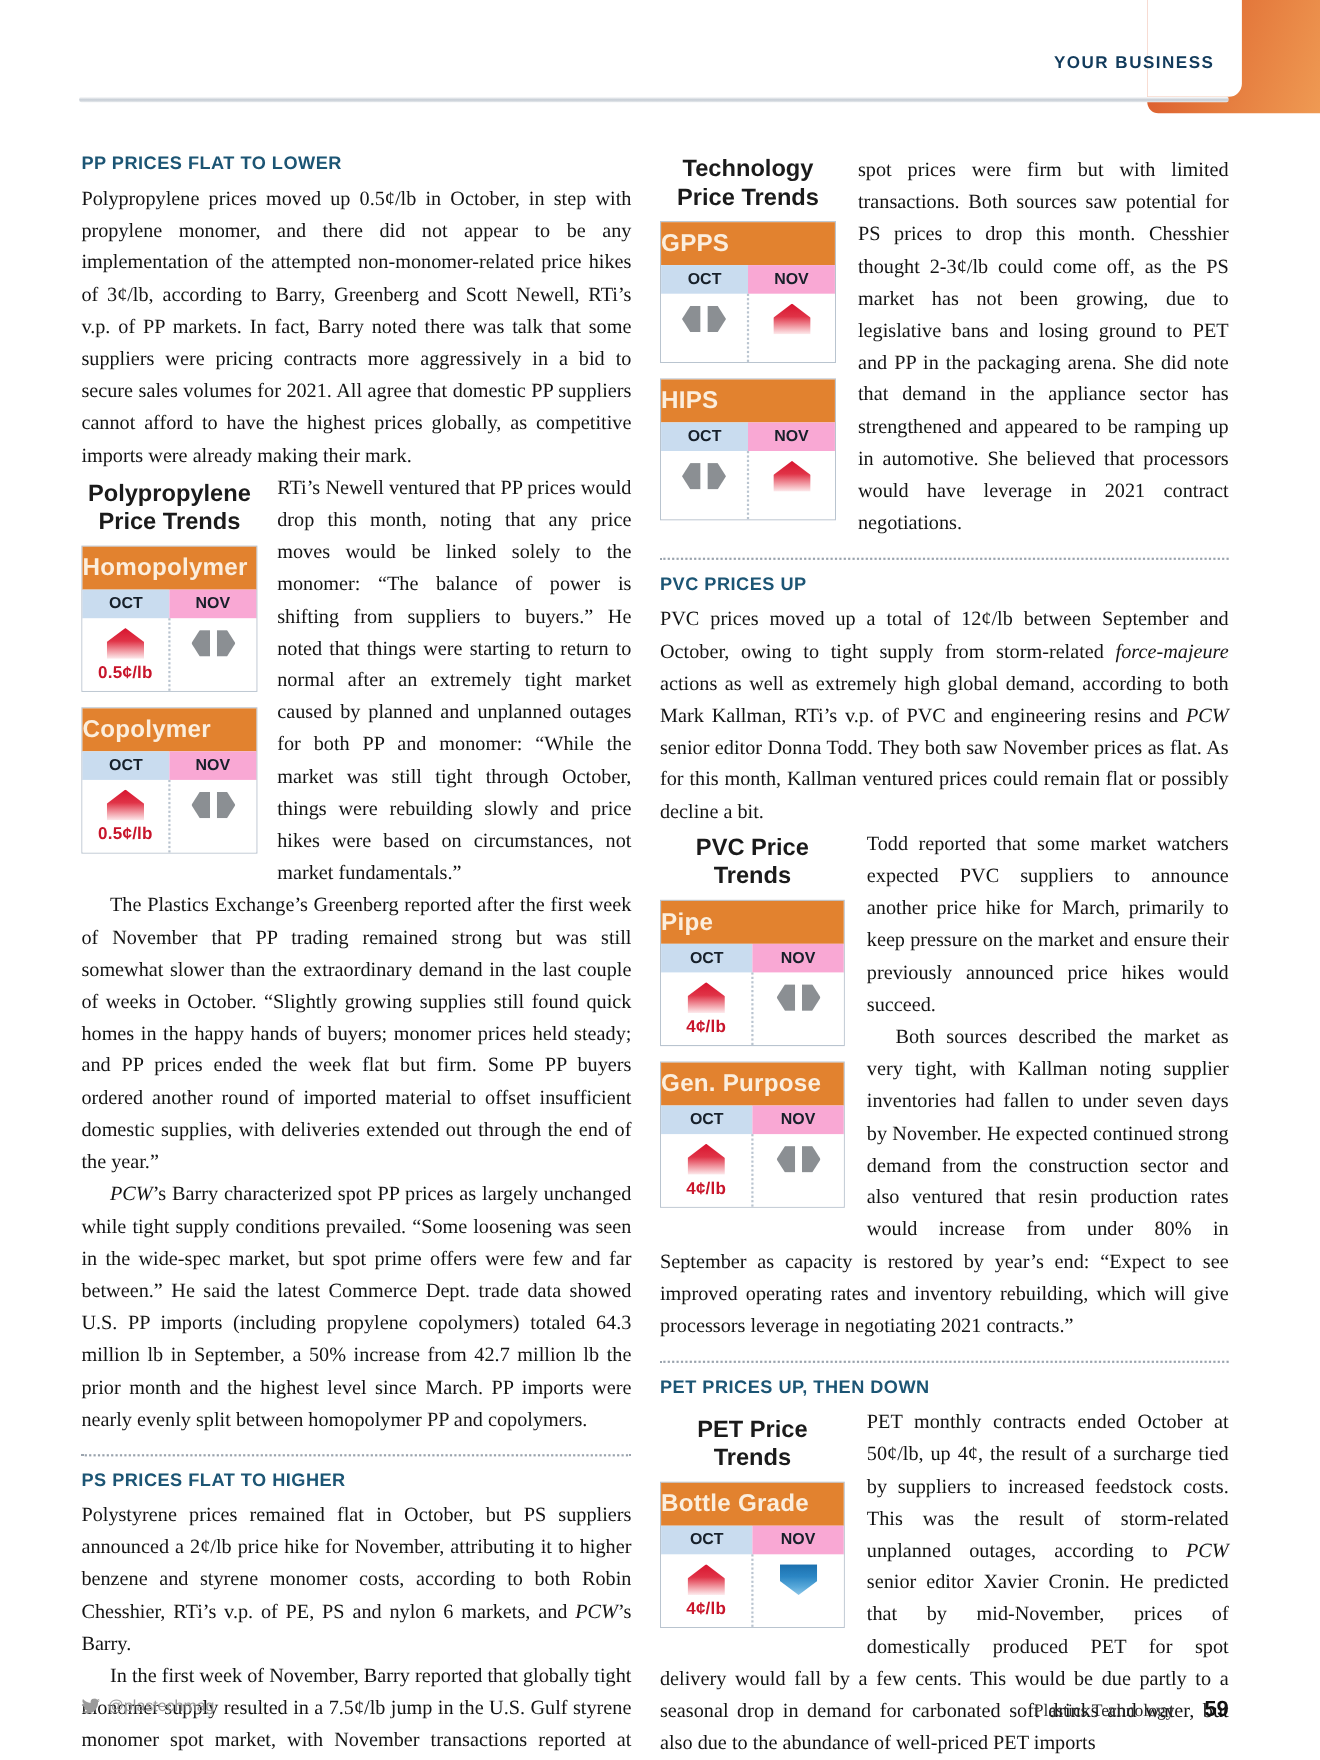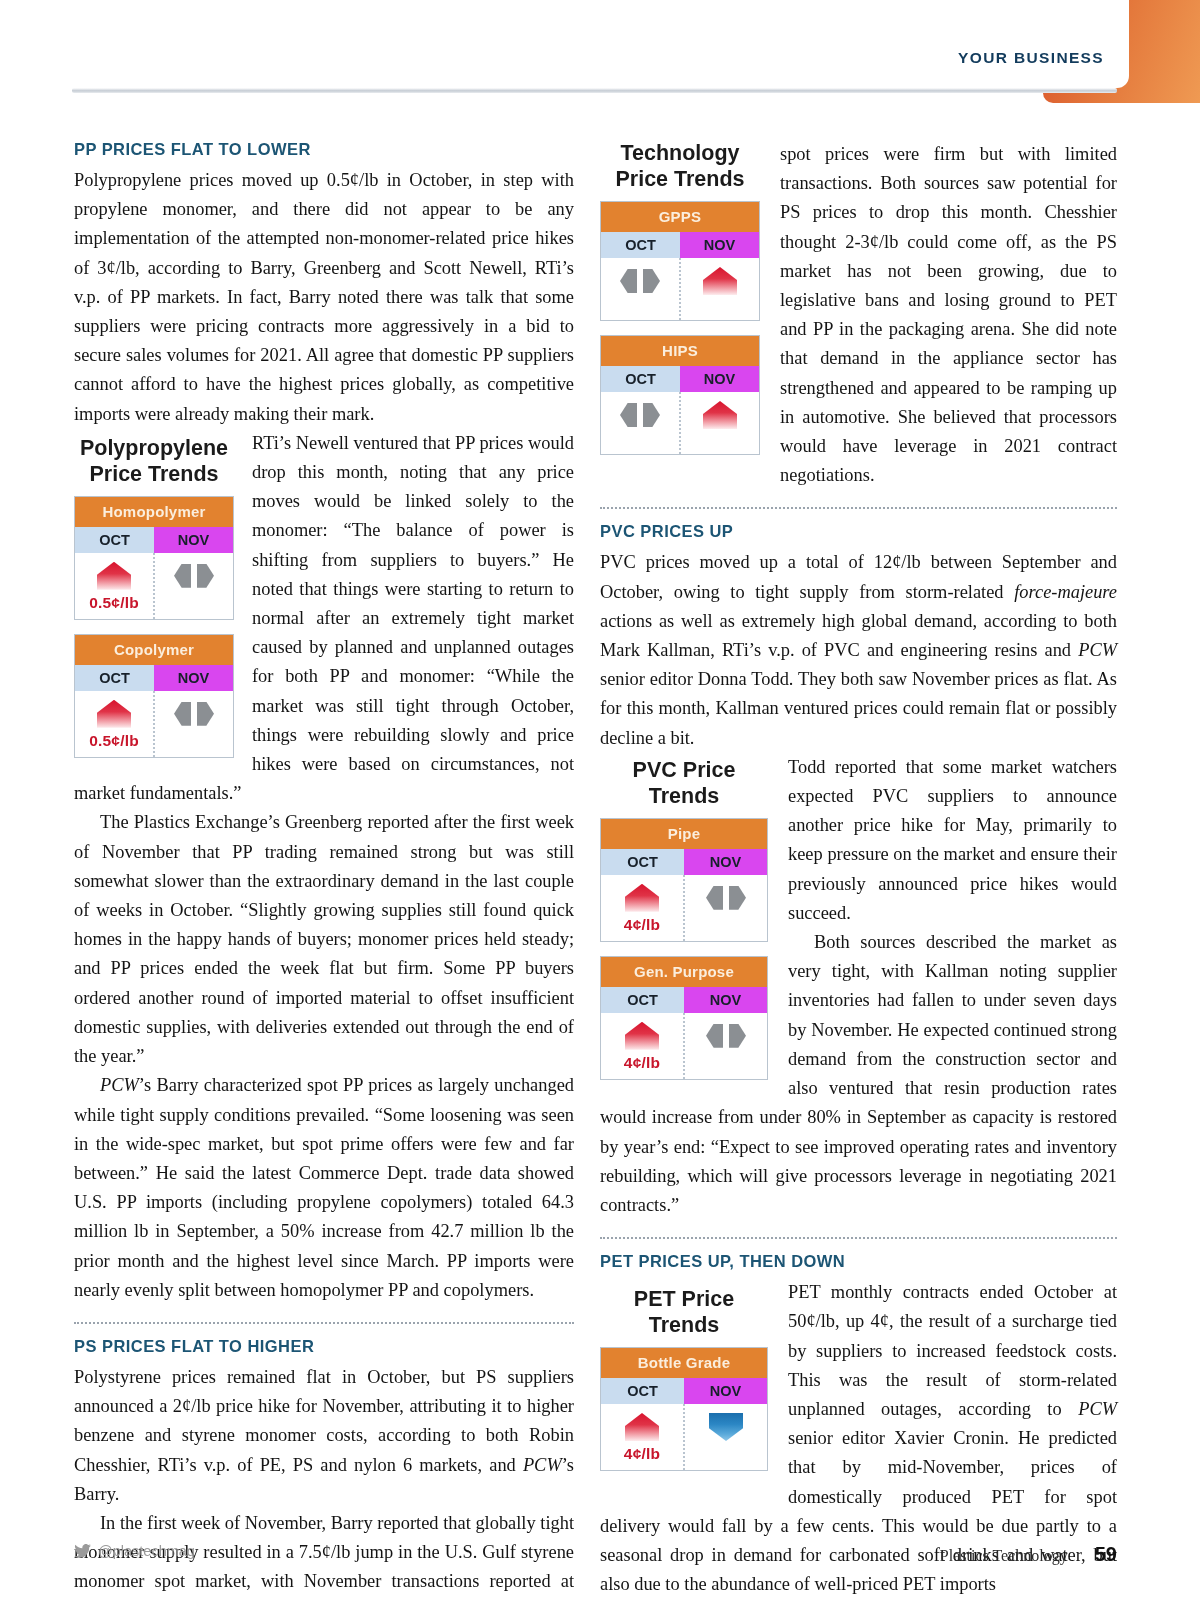--- a/index.html
+++ b/index.html
@@ -60,30 +60,30 @@
 
   
   .widget{font-family:"Liberation Sans", sans-serif;}
   .widget-title{
     font-size:21.5px;font-weight:bold;color:#1b1b1b;
     text-align:center;line-height:26px;margin-bottom:9px;
   }
   .tbl{border:1px solid #b9c4cf;border-collapse:separate;margin-bottom:14px;}
   .tbl-head{
     background:#e2822f;color:#fbeedd;
-    font-size:15px;font-weight:bold;text-align:center;
+    font-size:22px;font-weight:bold;text-align:left;
     padding:6px 0 7px 0;letter-spacing:.2px;
   }
   .tbl-months{display:flex;}
   .month{
     flex:1;text-align:center;font-size:14.5px;font-weight:bold;
     color:#17202a;padding:5px 0 5px 0;
   }
   .month.oct{background:#c9dcef;}
-  .month.nov{background:#d946ef;}
+  .month.nov{background:#f9a8d4;}
   .tbl-cells{display:flex;background:#ffffff;}
   .cell{
     flex:1;display:flex;flex-direction:column;align-items:center;
     justify-content:flex-start;padding:9px 0 7px 0;min-height:46px;
     border-left:2px dotted #b9c4cf;
   }
   .cell:first-child{border-left:none;}
   .arrow{width:34px;height:28px;}
   .arrow-up{
     background:linear-gradient(to bottom,#d8142e 0%,#e03347 42%,#f3a6ae 78%,#fdecee 100%);
@@ -266,21 +266,21 @@
           <div class="cell-val">4¢/lb</div>
         </div>
         <div class="cell">
           <div class="arrow-flat"></div>
           <div class="cell-val empty"></div>
         </div>
       </div>
     </div>
   </div>
 
-  <p class="body">Todd reported that some market watchers expected PVC suppliers to announce another price hike for May, primarily to keep pressure on the market and ensure their previously announced price hikes would succeed.</p>
+  <p class="body">Todd reported that some market watchers expected PVC suppliers to announce another price hike for March, primarily to keep pressure on the market and ensure their previously announced price hikes would succeed.</p>
   <p class="body">Both sources described the market as very tight, with Kallman noting supplier inventories had fallen to under seven days by November. He expected continued strong demand from the construction sector and also ventured that resin production rates would increase from under 80% in September as capacity is restored by year’s end: “Expect to see improved operating rates and inventory rebuilding, which will give processors leverage in negotiating 2021 contracts.”</p>
 
   <div class="dotrule"></div>
 
   <h2 class="sec">PET PRICES UP, THEN DOWN</h2>
 
   <div class="widget float-left-pvc" style="margin-top:8px;">
     <div class="widget-title">PET Price Trends</div>
     <div class="tbl">
       <div class="tbl-head">Bottle Grade</div>

